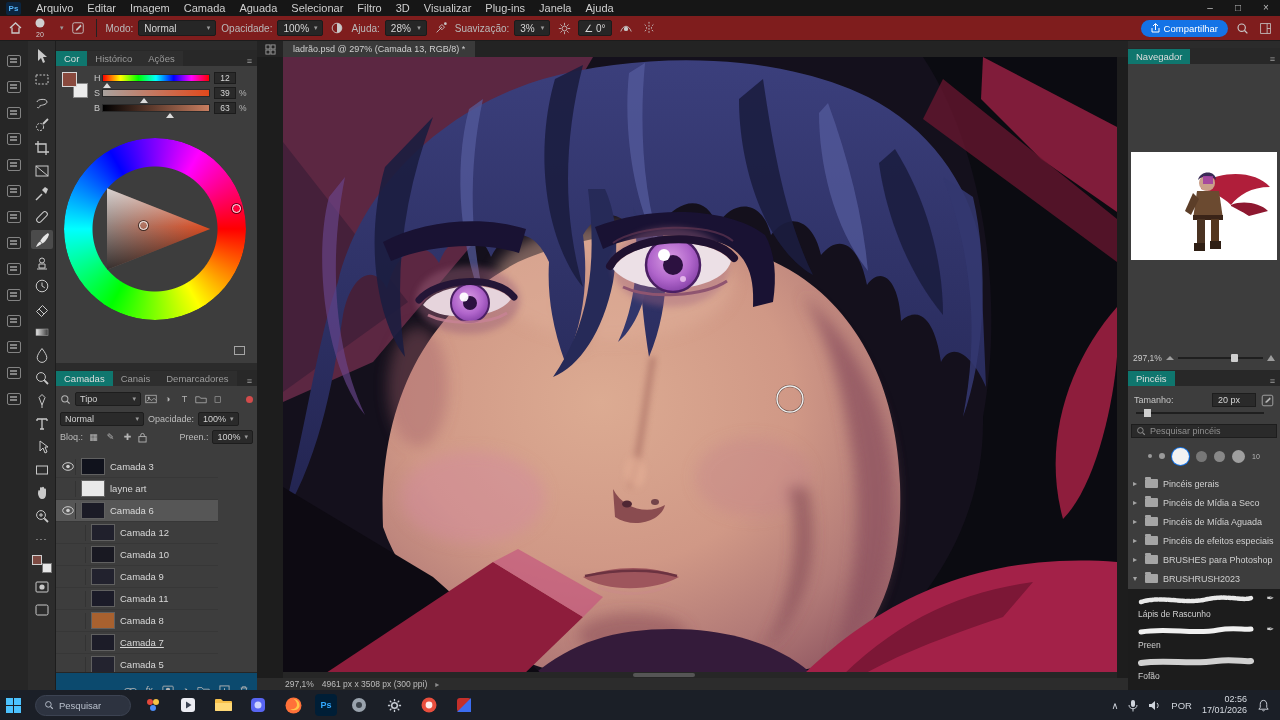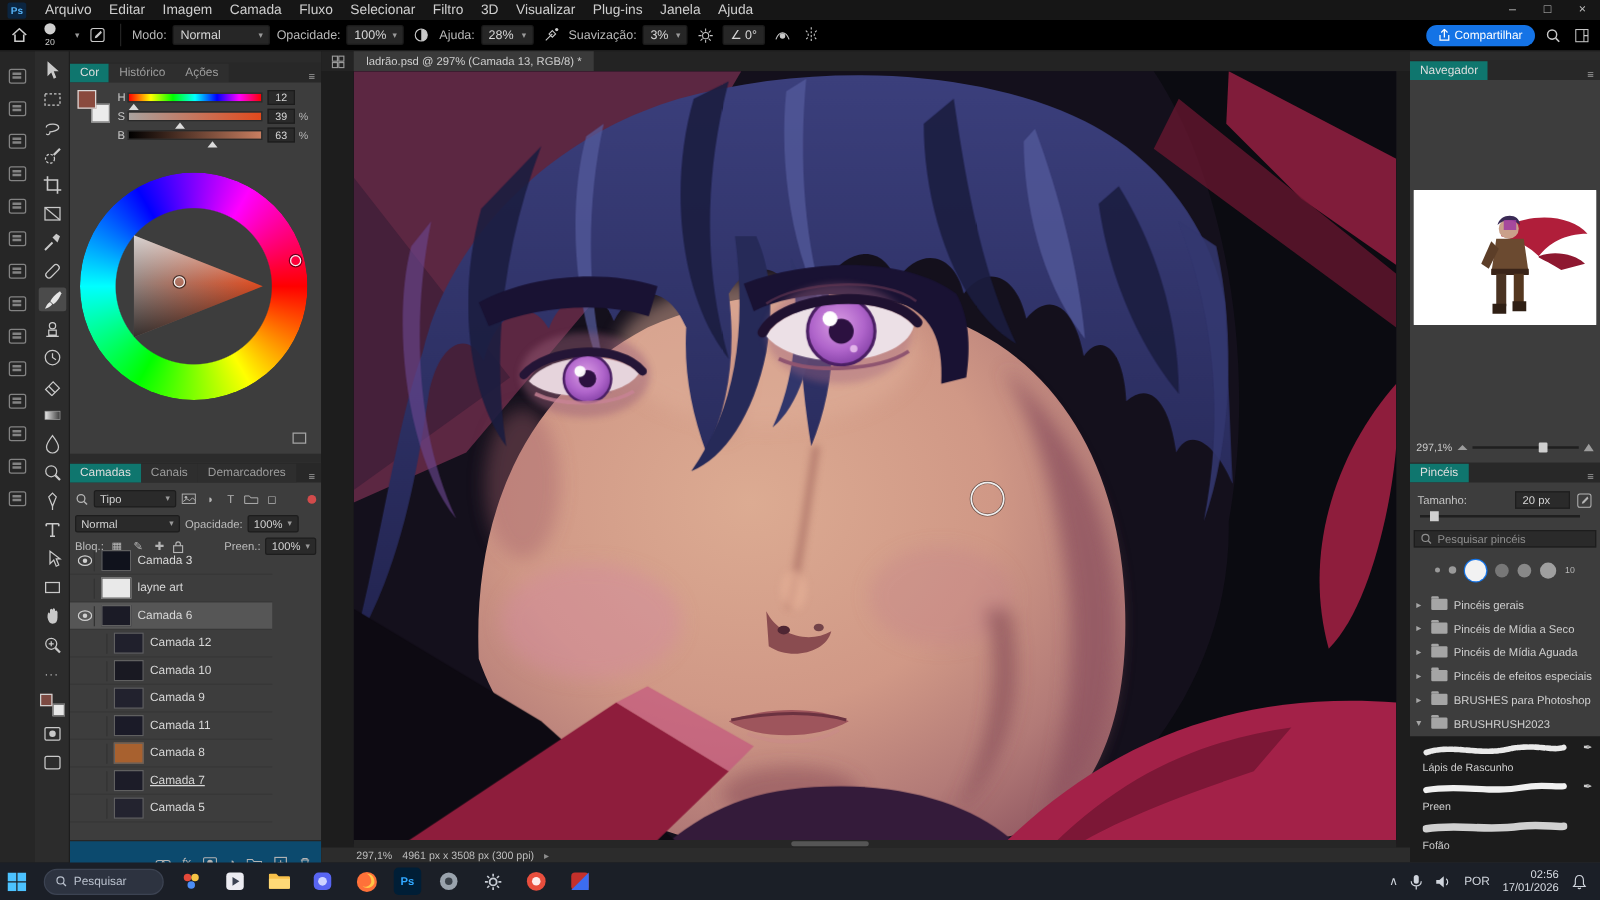--- a/index.html
+++ b/index.html
@@ -10,21 +10,21 @@
 
   
   #menubar{left:0;top:0;width:1280px;height:16px;background:#161616;display:flex;align-items:center;color:#cfcfcf;font-size:11px}
   .pslogo{width:15px;height:13px;background:#0b2540;color:#55b2f6;font-size:8px;font-weight:bold;
     display:flex;align-items:center;justify-content:center;border-radius:2px;margin:0 8px 0 6px}
   .menu-item{padding:1px 7px;cursor:default}
   .wctl{margin-left:auto;display:flex}
   .wbtn{width:28px;text-align:center;color:#bdbdbd;font-size:10px;line-height:16px}
 
   
-  #optionsbar{left:0;top:16px;width:1280px;height:25px;background:#000000;border-bottom:1px solid #1c1c1c;
+  #optionsbar{left:0;top:16px;width:1280px;height:25px;background:#7f1d1d;border-bottom:1px solid #1c1c1c;
     display:flex;align-items:center;padding:0 6px;color:#b9b9b9;font-size:10px;gap:5px}
   .obox{background:#262626;border:1px solid #1b1b1b;color:#d6d6d6;height:16px;display:flex;align-items:center;padding:0 5px;border-radius:2px}
   .chev{font-size:7px;color:#9a9a9a;margin-left:4px}
   .osep{width:1px;height:18px;background:#222;margin:0 4px}
   .oicon{width:18px;height:18px;display:flex;align-items:center;justify-content:center}
   .brushprev{display:flex;flex-direction:column;align-items:center;line-height:1;width:22px}
   .brushprev .num{font-size:7px;color:#cfcfcf;margin-top:1px}
   .share{margin-left:auto;background:#1473e6;color:#fff;font-size:9.5px;height:17px;border-radius:9px;
     display:flex;align-items:center;padding:0 10px;gap:4px}
 
@@ -69,21 +69,21 @@
     background:linear-gradient(to bottom,rgba(255,255,255,.95),rgba(255,255,255,0) 48%,rgba(0,0,0,.92)),
                linear-gradient(to right,#8a8a8a,#e2491c)}
   .wmark{position:absolute;width:9px;height:9px;border:1.6px solid #f2f2f2;border-radius:50%;box-shadow:0 0 0 1px #0009}
   .cornerbtn{position:absolute;right:12px;bottom:8px;width:11px;height:9px;border:1.4px solid #a5a5a5}
 
   
   #layerspanel{position:absolute;left:0;top:329px;width:201px;height:320px;background:#3d3d3d}
   .lctl{position:absolute;left:0;width:201px;display:flex;align-items:center;font-size:9px;color:#bdbdbd;padding:0 4px;gap:4px}
   .lbox{background:#2a2a2a;border:1px solid #1d1d1d;color:#d2d2d2;height:14px;display:flex;align-items:center;padding:0 4px;font-size:9px;border-radius:2px}
   .miniico{color:#b5b5b5;font-size:9px;width:13px;text-align:center}
-  #layerrows{position:absolute;left:0;top:68px;width:162px;height:225px;overflow:hidden}
+  #layerrows{position:absolute;left:0;top:86px;width:162px;height:225px;overflow:hidden}
   .lrow{display:flex;align-items:center;height:22px;border-bottom:1px solid #373737;padding-left:4px;gap:5px;font-size:9.5px;color:#d8d8d8}
   .lrow.selected{background:#565656}
   .eyebox{width:16px;height:16px;border-right:1px solid #333;display:flex;align-items:center;justify-content:center}
   .hidden-layer .eye{visibility:hidden}
   .thumb{width:24px;height:17px;background:#15151f;border:1px solid #606060;flex:none}
   .lrow.indent{padding-left:14px}
   #layersfooter{position:absolute;left:0;top:302px;width:201px;height:35px;background:#0c4a6e;border-top:1px solid #262626;
     display:flex;align-items:center;justify-content:flex-end;gap:9px;padding:0 8px;color:#b5b5b5;font-size:9px}
 
   
@@ -147,21 +147,21 @@
 <body>
 
 <div class="app">
 
   <div id="menubar" class="abs">
     <span class="pslogo">Ps</span>
     <span class="menu-item">Arquivo</span>
     <span class="menu-item">Editar</span>
     <span class="menu-item">Imagem</span>
     <span class="menu-item">Camada</span>
-    <span class="menu-item">Fluxo</span>
+    <span class="menu-item">Aguada</span>
     <span class="menu-item">Selecionar</span>
     <span class="menu-item">Filtro</span>
     <span class="menu-item">3D</span>
     <span class="menu-item">Visualizar</span>
     <span class="menu-item">Plug-ins</span>
     <span class="menu-item">Janela</span>
     <span class="menu-item">Ajuda</span>
     <span class="wctl">
       <span class="wbtn">–</span>
       <span class="wbtn">□</span>

